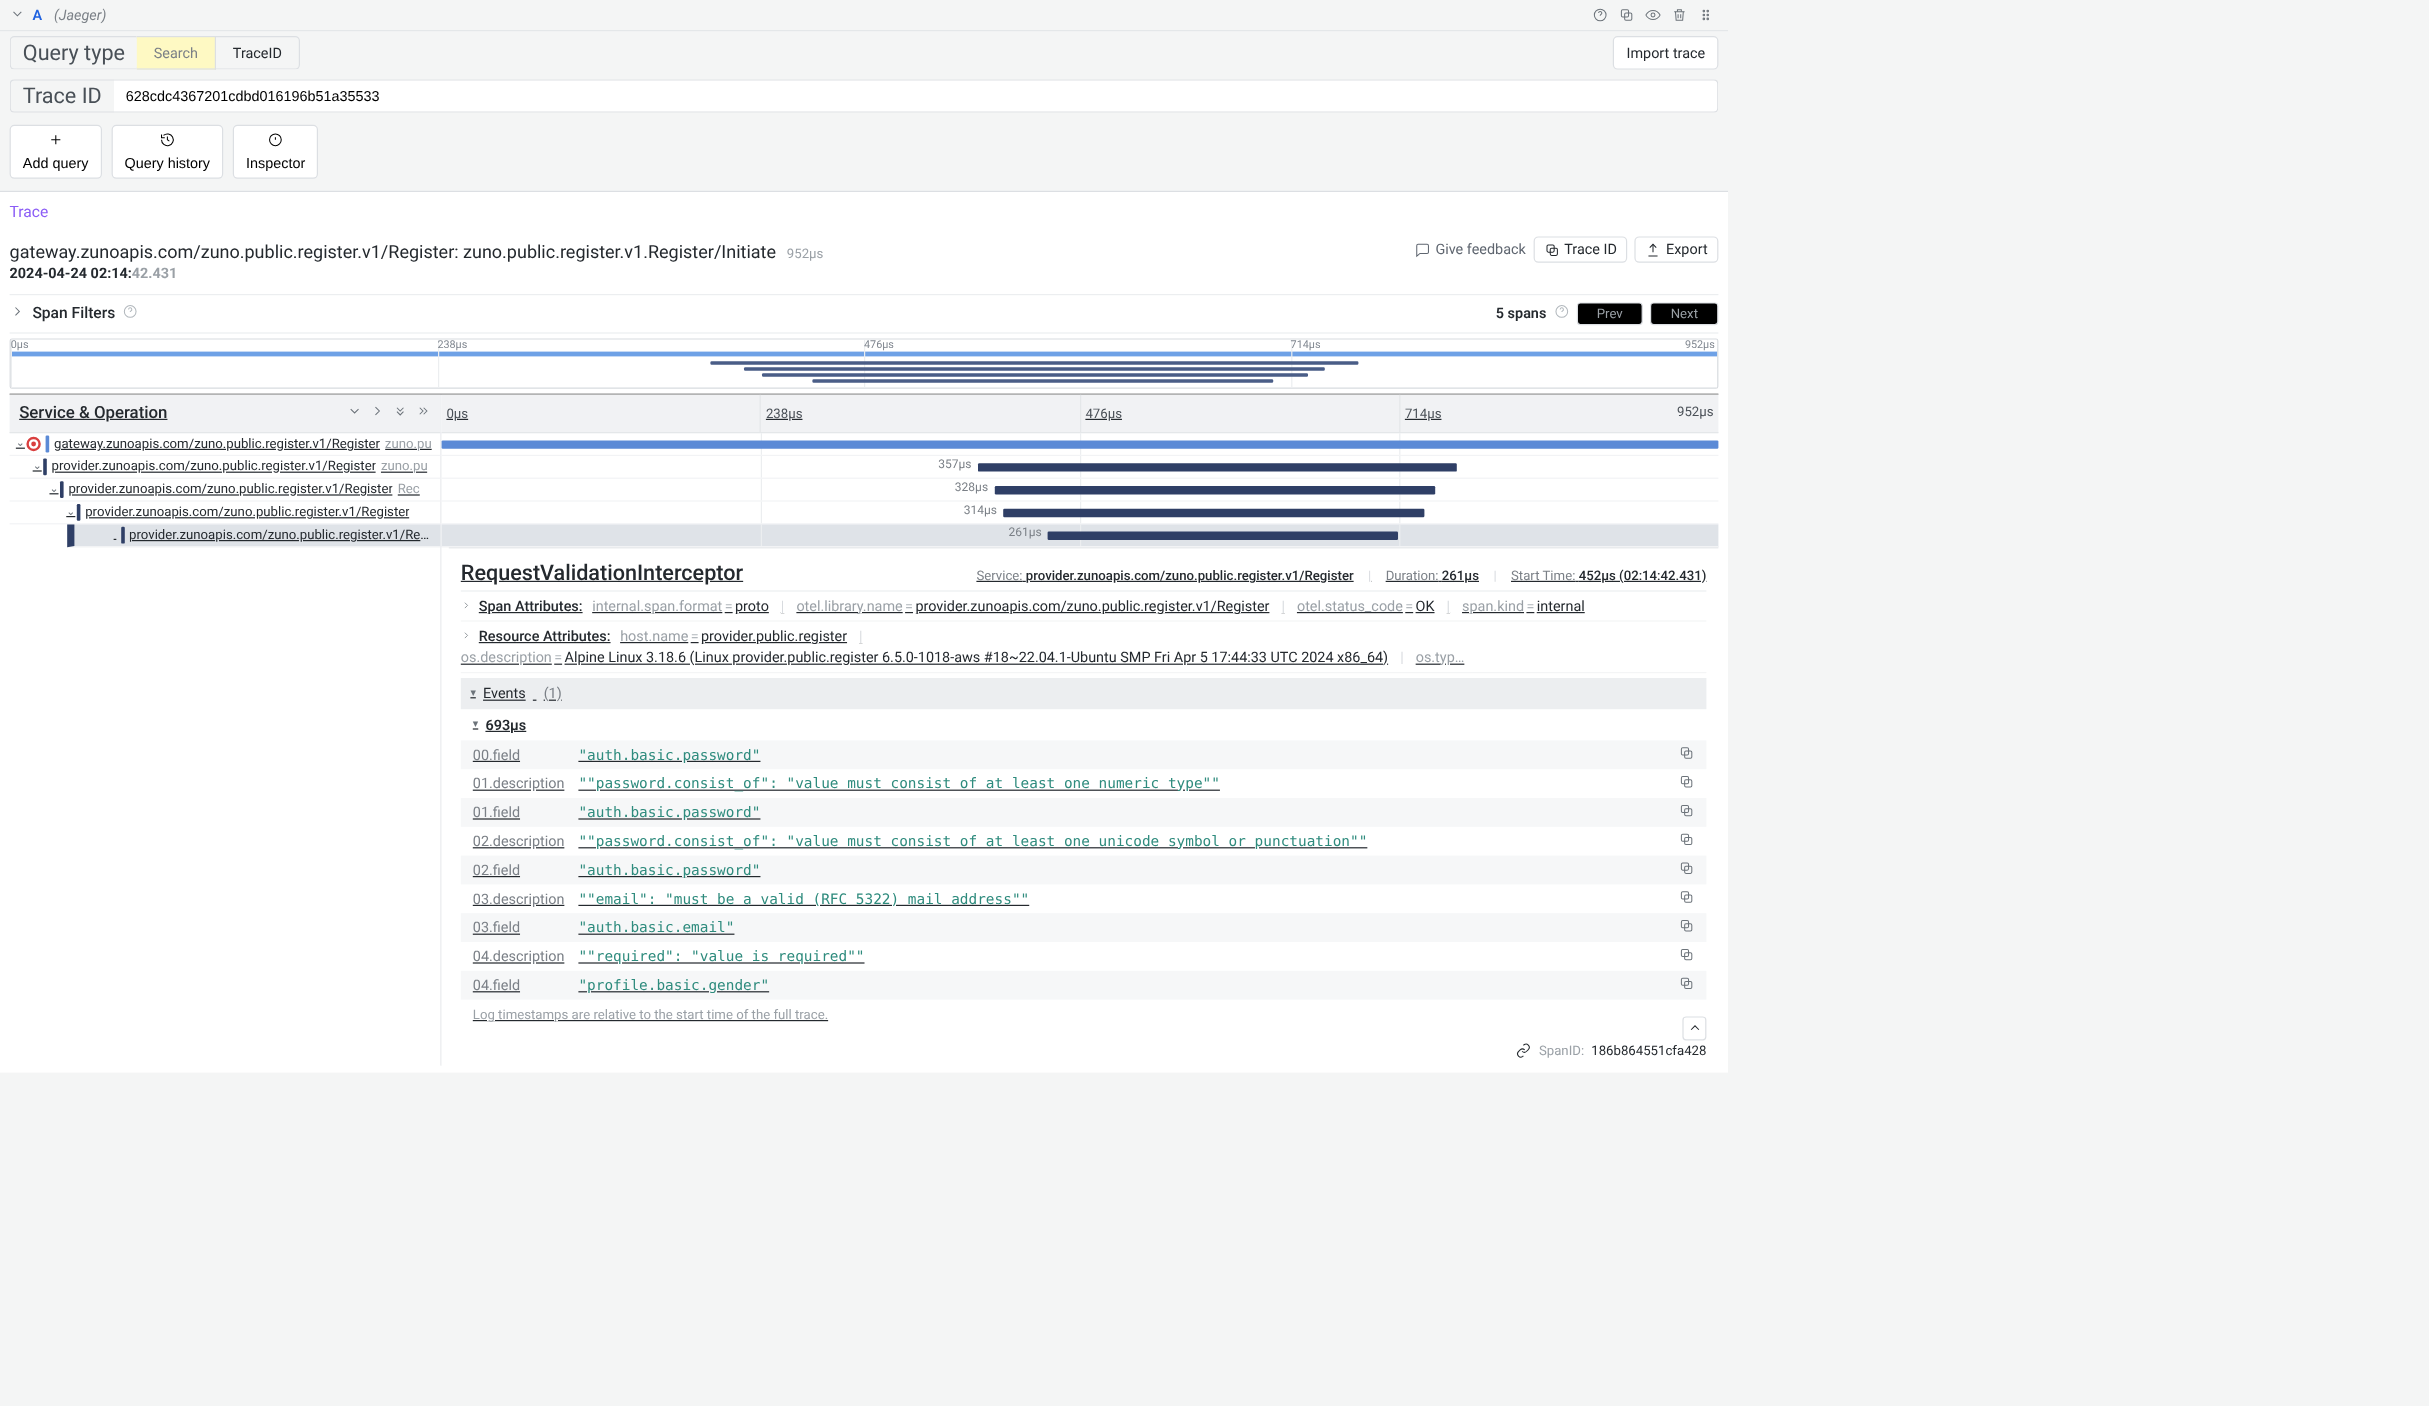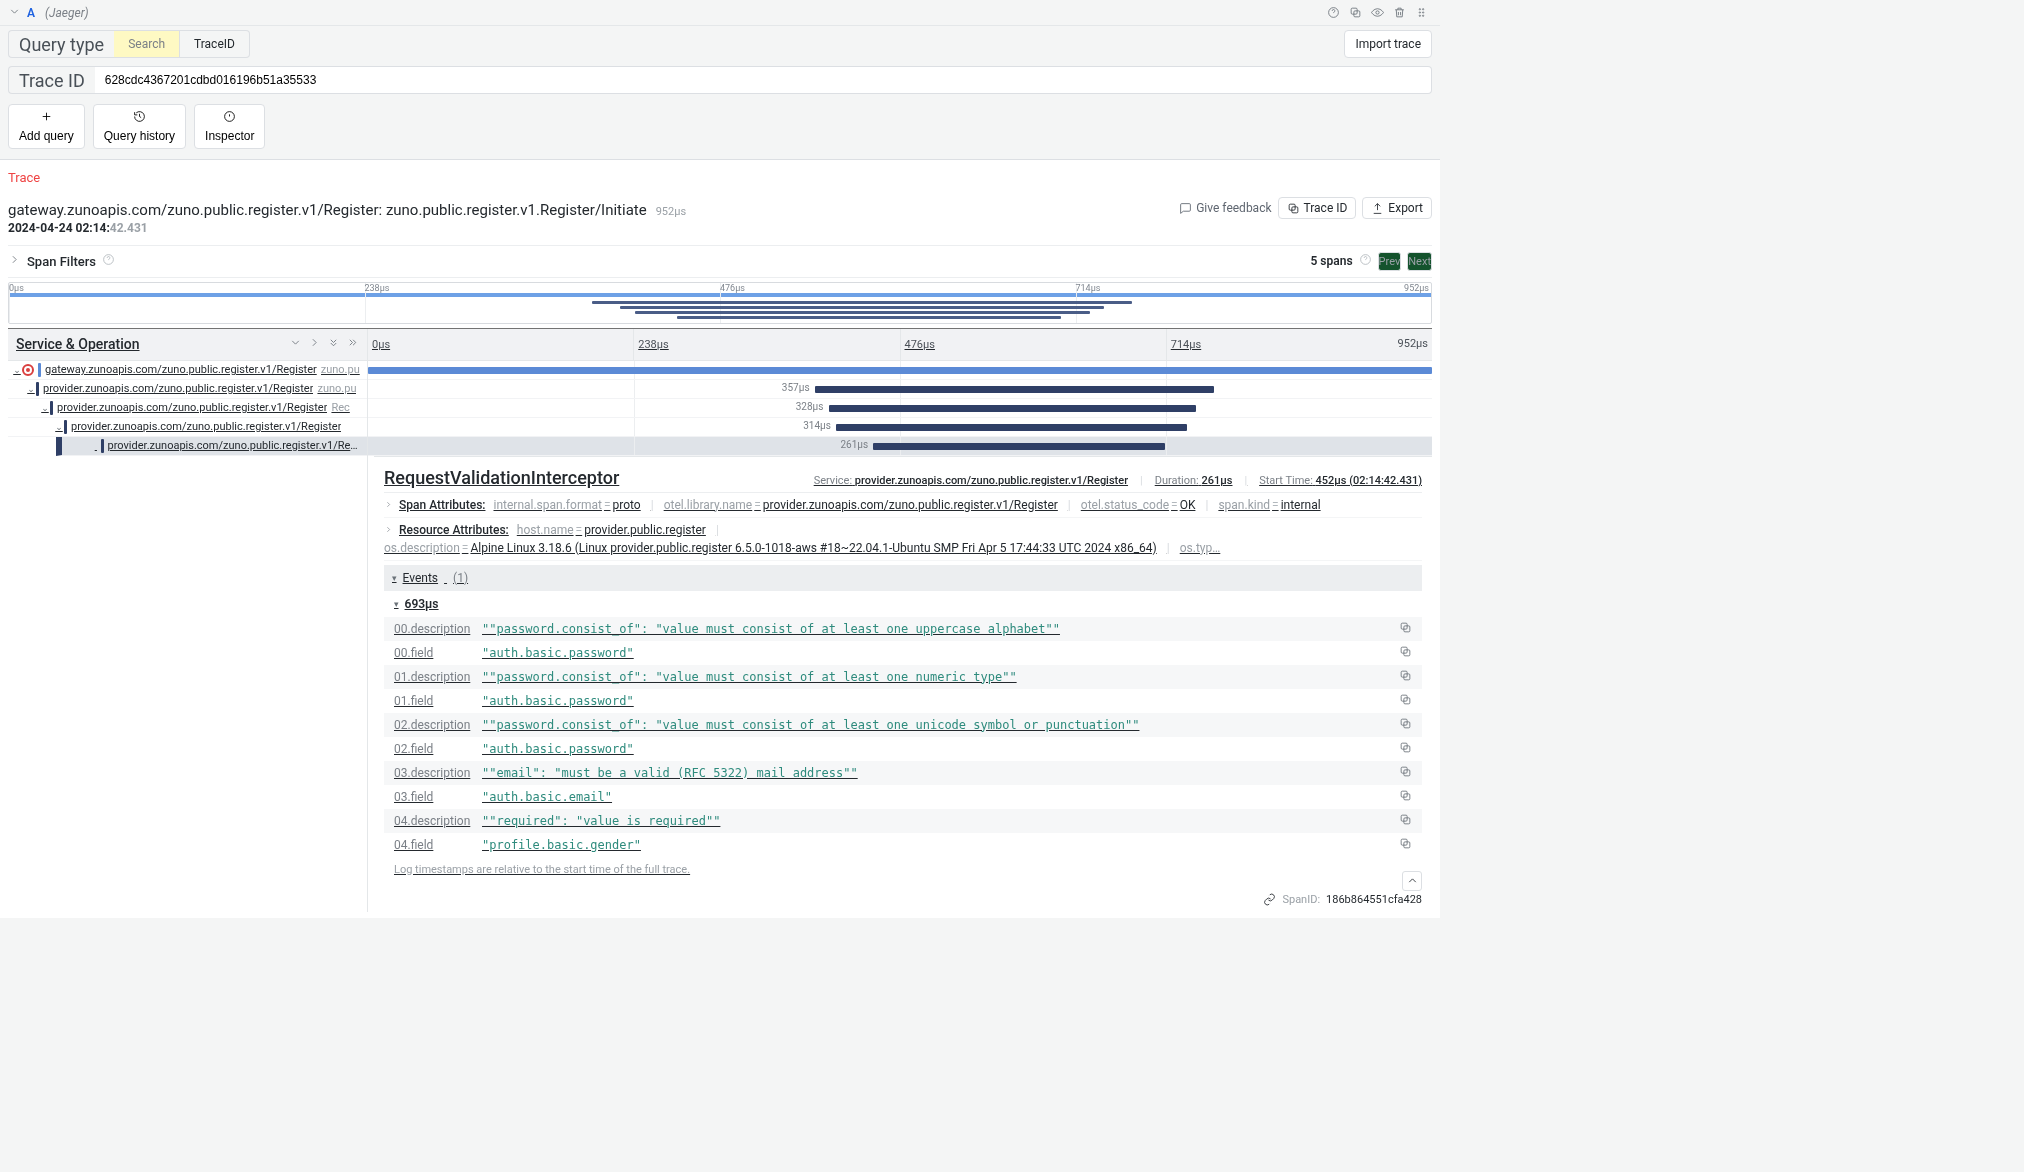--- a/index.html
+++ b/index.html
@@ -49,36 +49,36 @@
 
 .qe-buttons { display:flex; gap:8px; padding: 6px 8px 10px 8px; }
 .btn {
   display:inline-flex; align-items:center; gap:6px; border:1px solid #dcdfe3;
   background:#fff; border-radius:4px; padding:5px 10px; font-size:12px; cursor:pointer;flex-direction:column;
 }
 .btn svg { width:14px; height:14px; }
 
 .trace-section { padding: 6px 8px; background:#fff; }
 .trace-heading-row { display:flex; align-items:baseline; padding: 10px 0 4px 0; }
-.trace-label { font-size:13px; color:#ef4444; margin-bottom:2px; padding-top:4px;}
+.trace-label { font-size:13px; color:#8b5cf6; margin-bottom:2px; padding-top:4px;}
 .trace-title { font-size:15px; color:#24292e; }
 .trace-dur { font-size:11px; color:#9aa0a6; margin-left:6px; }
 .trace-ts { font-size:12px; color:#24292e; margin-top:2px;font-weight:bold; }
 .trace-ts .ms { color:#9aa0a6; }
 .trace-actions { margin-left:auto; display:flex; gap:6px; align-items:center; }
 .link-btn { display:inline-flex; align-items:center; gap:4px; color:#5f6670; font-size:12px; cursor:pointer; }
 .small-btn { border:1px solid #dcdfe3; background:#fff; border-radius:4px; padding:3px 8px; font-size:12px; display:inline-flex; align-items:center; gap:4px; cursor:pointer;}
 
 .filters-row { display:flex; align-items:center; padding:6px 0; border-top:1px solid #eceef0; border-bottom:1px solid #eceef0; margin-top:6px;}
 .filters-row .chev { color:#6c737a; margin-right:6px; }
 .filters-row .lbl { font-size:13px; font-weight:500;}
 .filters-row .help { margin-left:6px; color:#b2b8bd; }
 .filters-row .right { margin-left:auto; display:flex; align-items:center; gap:6px; }
 .filters-row .count { font-size:12px; font-weight:600;}
-.nav-btn { border:1px solid #dcdfe3; background:#14532d; border-radius:3px; padding:2px 0; font-size:11px; color:#9aa0a6;}
+.nav-btn { border:1px solid #dcdfe3; background:#000000; border-radius:3px; padding:2px 16px; font-size:11px; color:#9aa0a6;}
 
 .minimap { position:relative; border:1px solid #d8dbdf; border-radius:2px; height:42px; margin:4px 0 0 0; background:#fff; overflow:hidden;}
 .minimap .ticklabel { position:absolute; top:0; font-size:9px; color:#808790; }
 .minimap .tickline { position:absolute; top:0; bottom:0; width:1px; background:#eceef0; }
 .minimap .bar { position:absolute; height:3px; background:#4a5d87; border-radius:1px; }
 .minimap .topbar { position:absolute; top:10px; left:0; right:0; height:4px; background:#6ea1e6; }
 
 .trace-body { display:flex; border-top:1px solid #737373; margin-top:4px;text-decoration:underline;}
 .tree-col { width:360px; border-right:1px solid #e4e7e9; background:#fff; position:relative;}
 .tree-head { display:flex; align-items:center; height:32px; background:#f1f2f4; padding:0 8px; border-bottom:1px solid #e4e7e9;}
@@ -461,28 +461,20 @@
         <div class="events-hdr">
           <span class="chev">▾</span>
           <span>Events</span>&nbsp;<span style="color:#7b8087">(1)</span>
         </div>
         <div class="ev-ts">
           <span class="chev">▾</span>
           <span class="t">693µs</span>
         </div>
         <div class="ev-tbl" id="ev-tbl">
             <div class="ev-row">
-              <div class="k">00.description</div>
-              <div class="v">""password.consist_of": "value must consist of at least one uppercase alphabet""</div>
-              <div class="cp"><svg class="ico" viewBox="0 0 24 24">
-                  <rect x="9" y="9" width="11" height="11" rx="2"></rect>
-                  <rect x="4" y="4" width="11" height="11" rx="2"></rect>
-                </svg></div>
-            </div>
-            <div class="ev-row">
               <div class="k">00.field</div>
               <div class="v">"auth.basic.password"</div>
               <div class="cp"><svg class="ico" viewBox="0 0 24 24">
                   <rect x="9" y="9" width="11" height="11" rx="2"></rect>
                   <rect x="4" y="4" width="11" height="11" rx="2"></rect>
                 </svg></div>
             </div>
             <div class="ev-row">
               <div class="k">01.description</div>
               <div class="v">""password.consist_of": "value must consist of at least one numeric type""</div>

